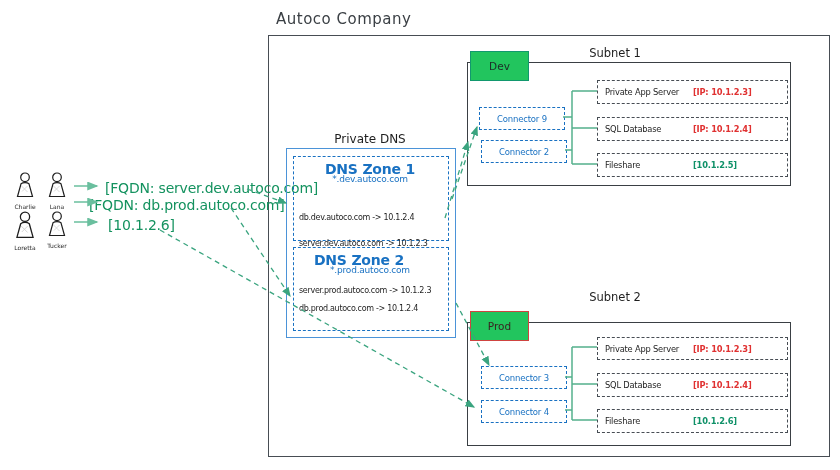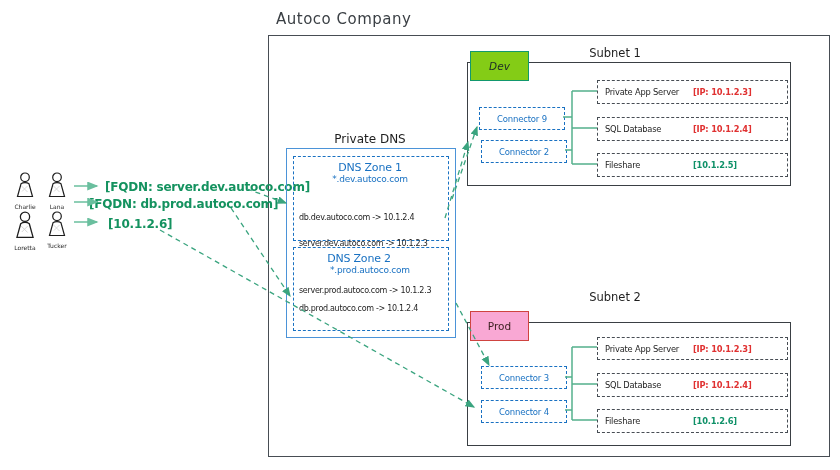--- a/index.html
+++ b/index.html
@@ -11,32 +11,32 @@
   .hand{font-family:"DejaVu Sans",sans-serif;}
   
   .diagram-title{font-size:15px;letter-spacing:.5px;color:#3a3f44;}
   .section-title{font-size:11.5px;color:#1e1e1e;text-align:center;white-space:nowrap;}
   
   .company-box{border:1.6px solid #474d54;background:transparent;}
   
   .user{width:34px;text-align:center;}
   .user-name{font-size:6px;color:#2b2b2b;margin-top:1px;white-space:nowrap;}
   
-  .req-label{font-size:12px;font-weight:bold;color:#14925f;white-space:nowrap;letter-spacing:-0.2px;}
+  .req-label{font-size:14px;font-weight:normal;color:#14925f;white-space:nowrap;letter-spacing:-0.2px;}
   
   .dns-box{border:1.6px solid #4b93d8;}
   .dns-zone{border:1.4px dashed #1971c2;}
-  .zone-title{font-size:11px;color:#1971c2;text-align:center;white-space:nowrap;font-weight:normal;letter-spacing:-0.2px;}
+  .zone-title{font-size:14px;color:#1971c2;text-align:center;white-space:nowrap;font-weight:bold;letter-spacing:-0.2px;}
   .zone-domain{font-size:9px;color:#1971c2;text-align:center;white-space:nowrap;letter-spacing:-0.2px;}
   .zone-record{font-size:8px;color:#1e1e1e;white-space:nowrap;letter-spacing:-0.3px;}
   
   .subnet-box{border:1.6px solid #3a3f44;}
   .env-badge{display:flex;align-items:center;justify-content:center;font-size:10.5px;color:#1d2b27;}
-  .badge-dev{background:#84cc16;border:1.6px solid #12986e;font-style:italic;}
-  .badge-prod{background:#f9a8d4;border:1.6px solid #cf4440;color:#3a1f1f;}
+  .badge-dev{background:#22c55e;border:1.6px solid #12986e;}
+  .badge-prod{background:#22c55e;border:1.6px solid #cf4440;color:#3a1f1f;}
   .connector{border:1.3px dashed #1971c2;display:flex;align-items:center;justify-content:center;
              font-size:8.5px;color:#1971c2;white-space:nowrap;letter-spacing:-0.2px;}
   .resource{border:1.3px dashed #474d54;}
   .res-label{position:absolute;left:7px;top:50%;transform:translateY(-50%);font-size:8.3px;color:#1e1e1e;white-space:nowrap;letter-spacing:-0.2px;}
   .res-ip{position:absolute;left:95px;top:50%;transform:translateY(-50%);font-size:8.3px;font-weight:bold;white-space:nowrap;letter-spacing:-0.2px;}
   .ip-red{color:#e03131;}
   .ip-green{color:#0f9168;}
   
   #wires{position:absolute;left:0;top:0;width:840px;height:470px;pointer-events:none;}
 </style>

